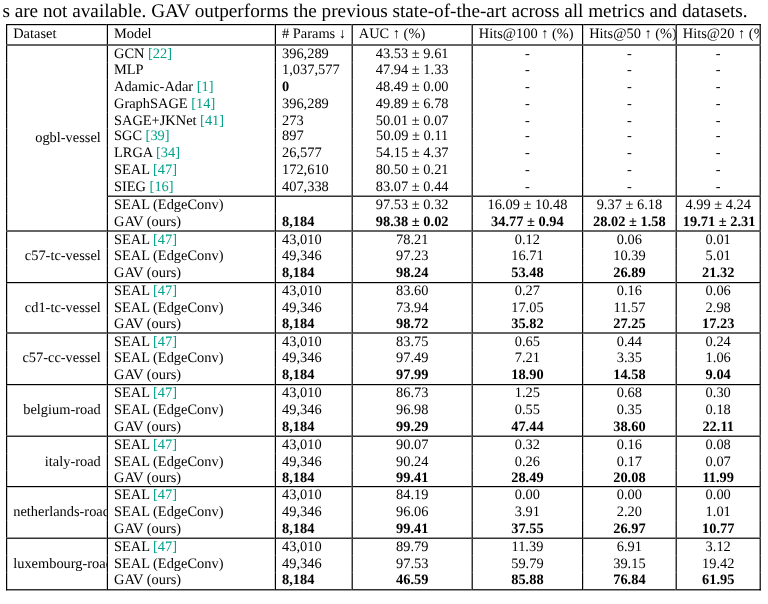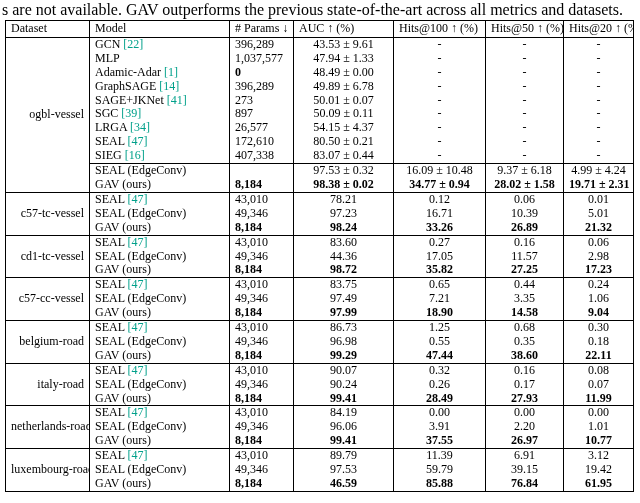--- a/index.html
+++ b/index.html
@@ -182,37 +182,37 @@
           <td class="params">49,346</td>
           <td class="c">97.23</td>
           <td class="c">16.71</td>
           <td class="c">10.39</td>
           <td class="c">5.01</td>
         </tr>
         <tr>
           <td class="model">GAV (ours)</td>
           <td class="params b">8,184</td>
           <td class="c b">98.24</td>
-          <td class="c b">33.26</td>
+          <td class="c b">53.48</td>
           <td class="c b">26.89</td>
           <td class="c b">21.32</td>
         </tr>
         <tr>
           <td class="ds nl group-start" rowspan="3">cd1-tc-vessel</td>
           <td class="model group-start">SEAL<span class="cite"> [47]</span></td>
           <td class="params group-start">43,010</td>
           <td class="c group-start">83.60</td>
           <td class="c group-start">0.27</td>
           <td class="c group-start">0.16</td>
           <td class="c group-start">0.06</td>
         </tr>
         <tr>
           <td class="model">SEAL (EdgeConv)</td>
           <td class="params">49,346</td>
-          <td class="c">44.36</td>
+          <td class="c">73.94</td>
           <td class="c">17.05</td>
           <td class="c">11.57</td>
           <td class="c">2.98</td>
         </tr>
         <tr>
           <td class="model">GAV (ours)</td>
           <td class="params b">8,184</td>
           <td class="c b">98.72</td>
           <td class="c b">35.82</td>
           <td class="c b">27.25</td>
@@ -283,21 +283,21 @@
           <td class="c">90.24</td>
           <td class="c">0.26</td>
           <td class="c">0.17</td>
           <td class="c">0.07</td>
         </tr>
         <tr>
           <td class="model">GAV (ours)</td>
           <td class="params b">8,184</td>
           <td class="c b">99.41</td>
           <td class="c b">28.49</td>
-          <td class="c b">27.93</td>
+          <td class="c b">20.08</td>
           <td class="c b">11.99</td>
         </tr>
         <tr>
           <td class="ds nl group-start" rowspan="3">netherlands-road</td>
           <td class="model group-start">SEAL<span class="cite"> [47]</span></td>
           <td class="params group-start">43,010</td>
           <td class="c group-start">84.19</td>
           <td class="c group-start">0.00</td>
           <td class="c group-start">0.00</td>
           <td class="c group-start">0.00</td>

